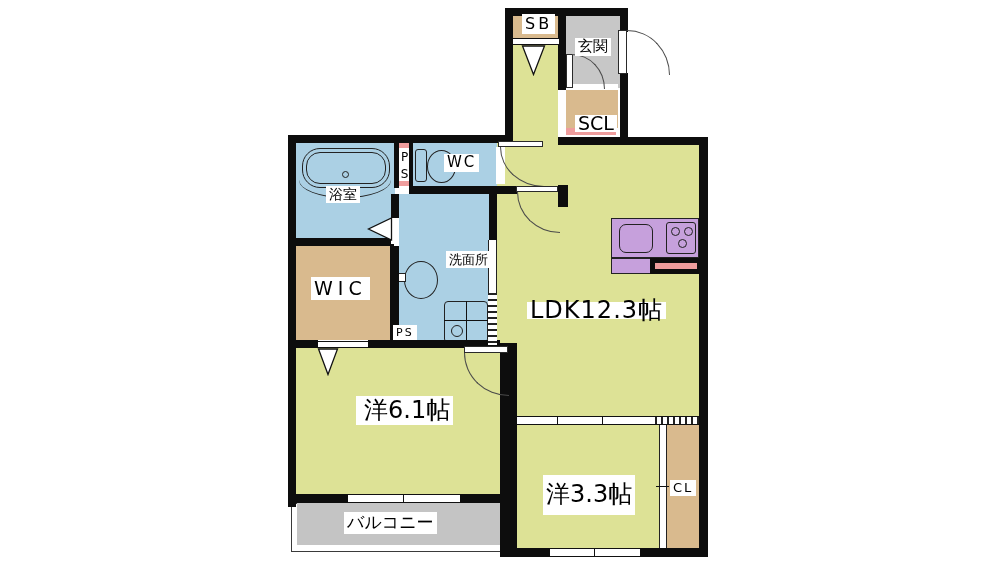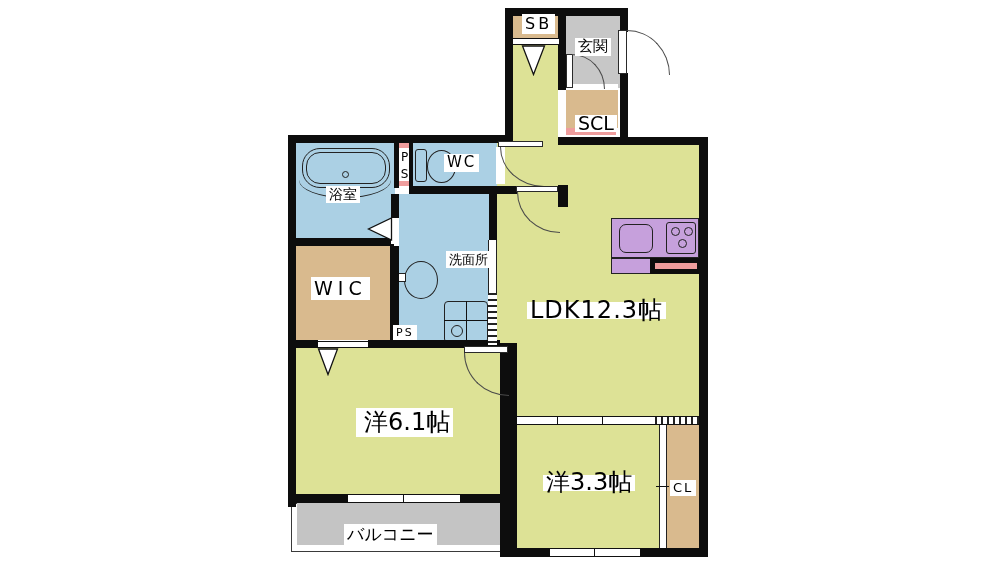--- a/index.html
+++ b/index.html
@@ -163,18 +163,18 @@
   <div class="chip" style="left:522px;top:14px;height:20px;font-size:16px;letter-spacing:3px;">SB</div>
   <div class="chip" style="left:575px;top:38px;height:18px;font-size:15px;">玄関</div>
   <div class="chip" style="left:575px;top:115px;height:17px;font-size:19px;">SCL</div>
   <div class="chip" style="left:326px;top:186px;height:17px;font-size:14px;">浴室</div>
   <div class="vlabel" style="left:399px;top:149px;font-size:12px;">PS</div>
   <div class="chip" style="left:444px;top:154px;height:18px;font-size:15px;letter-spacing:2px;">WC</div>
   <div class="chip" style="left:413px;top:251px;height:17px;font-size:13px;margin-left:33px;">洗面所</div>
   <div class="chip" style="left:311px;top:277px;height:23px;font-size:19px;letter-spacing:5px;">WIC</div>
   <div class="chip" style="left:393px;top:325px;height:15px;font-size:11px;letter-spacing:2px;">PS</div>
   <div class="chip" style="left:527px;top:302px;height:17px;font-size:24px;letter-spacing:1px;">LDK12.3帖</div>
-  <div class="chip" style="left:356px;top:408px;height:29px;font-size:24px;padding-left:8px;">洋6.1帖</div>
-  <div class="chip" style="left:543px;top:475px;height:16px;font-size:24px;">洋3.3帖</div>
+  <div class="chip" style="left:356px;top:396px;height:29px;font-size:24px;padding-left:8px;">洋6.1帖</div>
+  <div class="chip" style="left:543px;top:475px;height:40px;font-size:24px;">洋3.3帖</div>
   <div class="chip" style="left:670px;top:480px;height:16px;font-size:13px;letter-spacing:2px;">CL</div>
-  <div class="chip" style="left:344px;top:512px;height:22px;font-size:17px;margin-top:12px;">バルコニー</div>
+  <div class="chip" style="left:344px;top:512px;height:22px;font-size:17px;">バルコニー</div>
 
 </div>
 
 </body></html>

